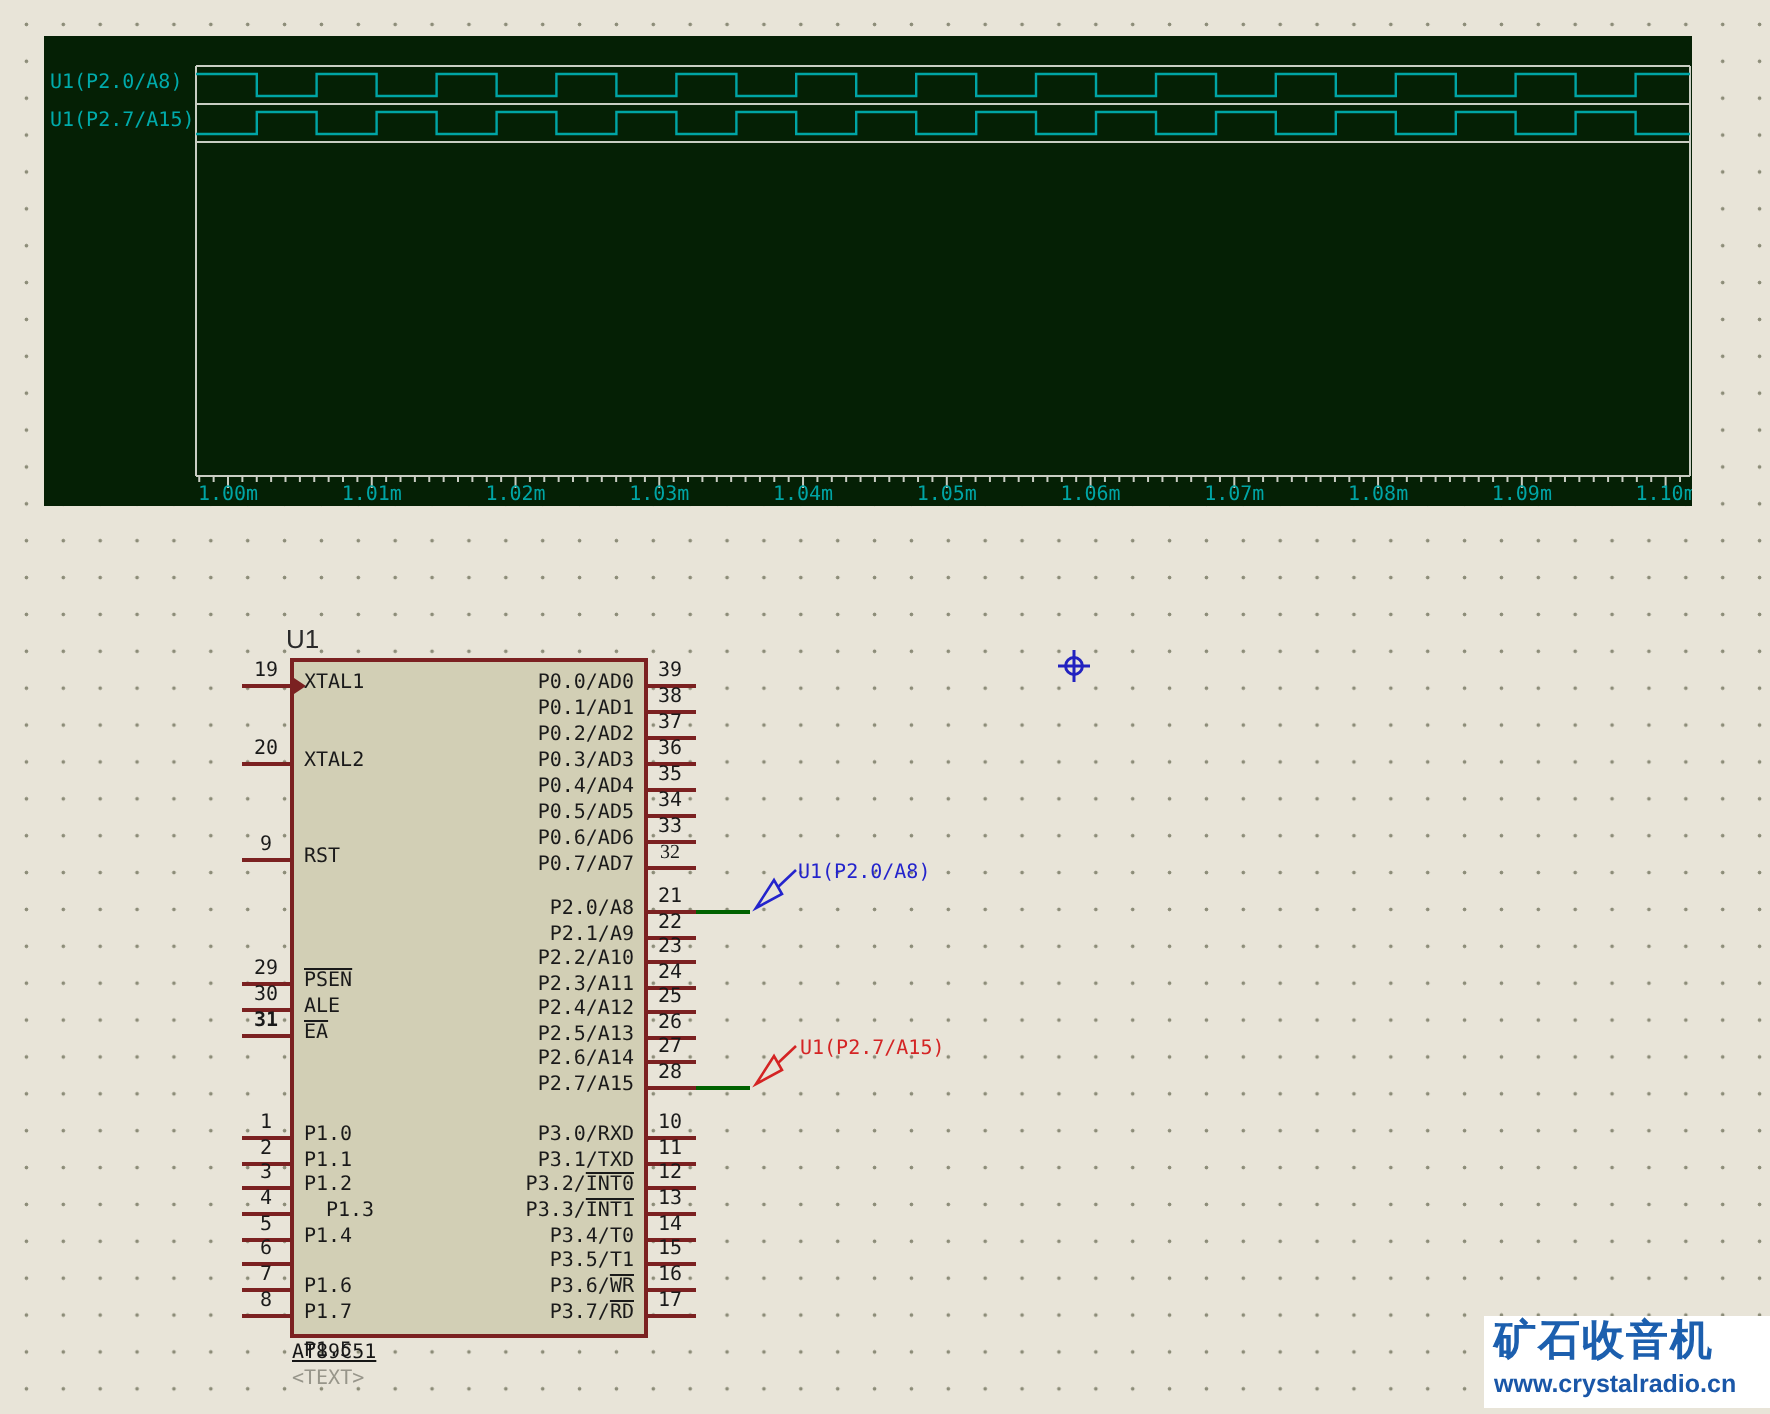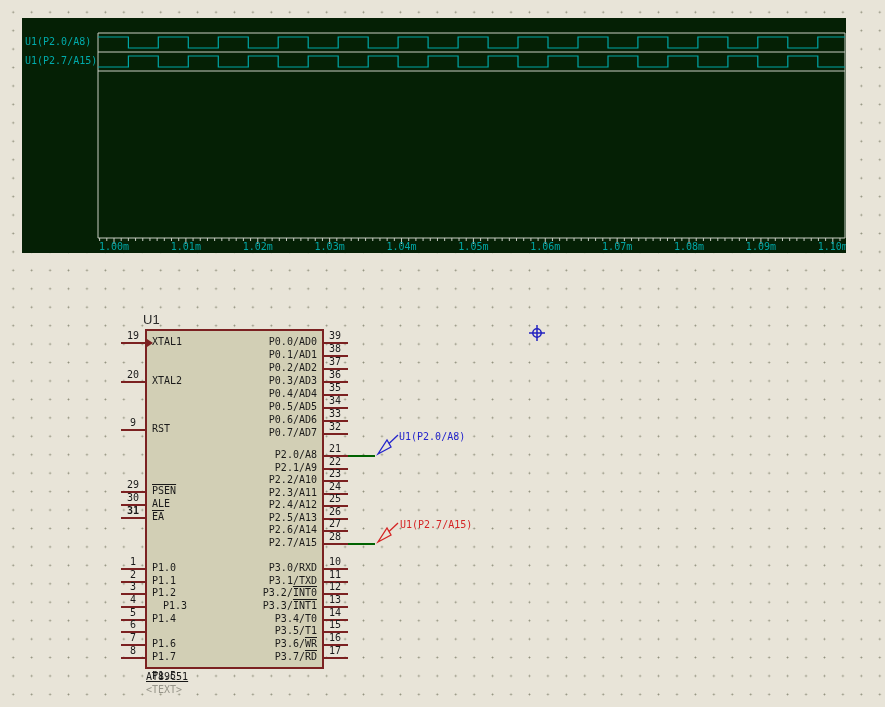--- a/index.html
+++ b/index.html
@@ -238,21 +238,21 @@
       <div class="pin-line" style="left:322px;top:394px;width:26px;"></div>
       <div class="pin-num" style="left:321px;top:383px;">35</div>
       <div class="pin-name rt" style="left:217px;top:388px;text-align:right;"><span>P0.4/AD4</span></div>
       <div class="pin-line" style="left:322px;top:407px;width:26px;"></div>
       <div class="pin-num" style="left:321px;top:396px;">34</div>
       <div class="pin-name rt" style="left:217px;top:401px;"><span>P0.5/AD5</span></div>
       <div class="pin-line" style="left:322px;top:420px;width:26px;"></div>
       <div class="pin-num" style="left:321px;top:409px;">33</div>
       <div class="pin-name rt" style="left:217px;top:414px;"><span>P0.6/AD6</span></div>
       <div class="pin-line" style="left:322px;top:433px;width:26px;"></div>
-      <div class="pin-num" style="left:321px;top:422px;">32</div>
+      <div class="pin-num" style="left:321px;top:422px;font-family:Liberation Serif, serif;">32</div>
       <div class="pin-name rt" style="left:217px;top:427px;"><span>P0.7/AD7</span></div>
       <div class="pin-line" style="left:322px;top:455px;width:26px;"></div>
       <div class="pin-num" style="left:321px;top:444px;">21</div>
       <div class="pin-name rt" style="left:217px;top:449px;"><span>P2.0/A8</span></div>
       <div class="pin-line" style="left:322px;top:468px;width:26px;"></div>
       <div class="pin-num" style="left:321px;top:457px;">22</div>
       <div class="pin-name rt" style="left:217px;top:462px;"><span>P2.1/A9</span></div>
       <div class="pin-line" style="left:322px;top:480px;width:26px;"></div>
       <div class="pin-num" style="left:321px;top:469px;">23</div>
       <div class="pin-name rt" style="left:217px;top:474px;"><span>P2.2/A10</span></div>
@@ -311,14 +311,18 @@
     <line x1="19" y1="15.5" x2="28" y2="7" stroke="currentColor" stroke-width="1.3"></line>
   </svg>
   <div class="probe-label" style="left: 400px; top: 520px; color: rgb(212, 36, 36);">U1(P2.7/A15)</div>
 
   <svg class="abs" style="left:528px;top:324px;" width="18" height="18">
     <line x1="9" y1="1" x2="9" y2="17" stroke="#2222C0" stroke-width="1.5"></line>
     <line x1="1" y1="9" x2="17" y2="9" stroke="#2222C0" stroke-width="1.5"></line>
     <circle cx="9" cy="9" r="4.2" fill="none" stroke="#2222C0" stroke-width="1.5"></circle>
   </svg>
 
+  <div class="abs watermark">
+    <div class="wm-title">矿石收音机</div>
+    <div class="wm-url">www.crystalradio.cn</div>
+  </div>
 
 </div>
 
 </body></html>

